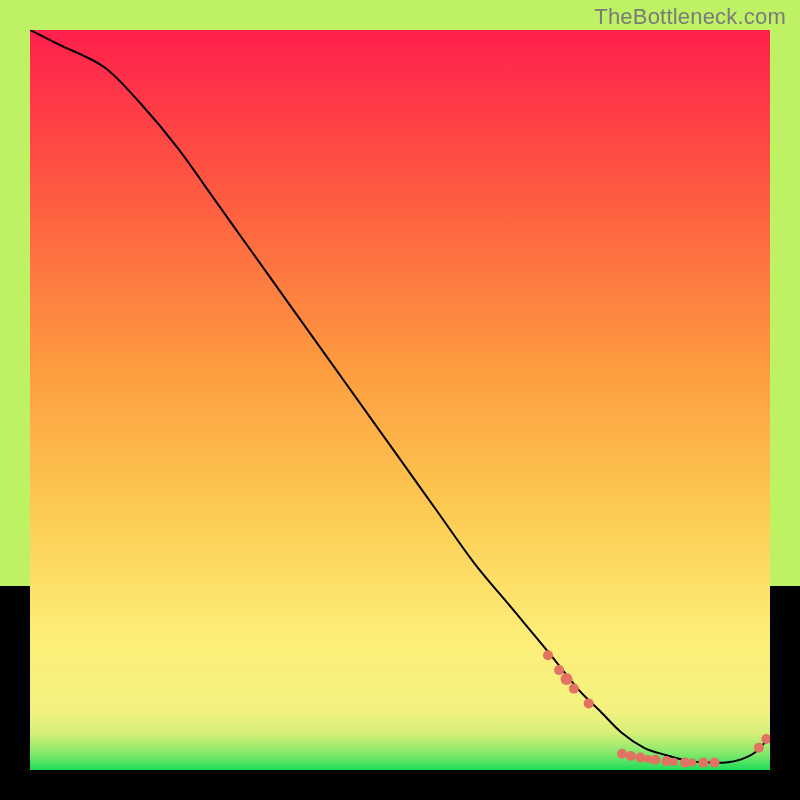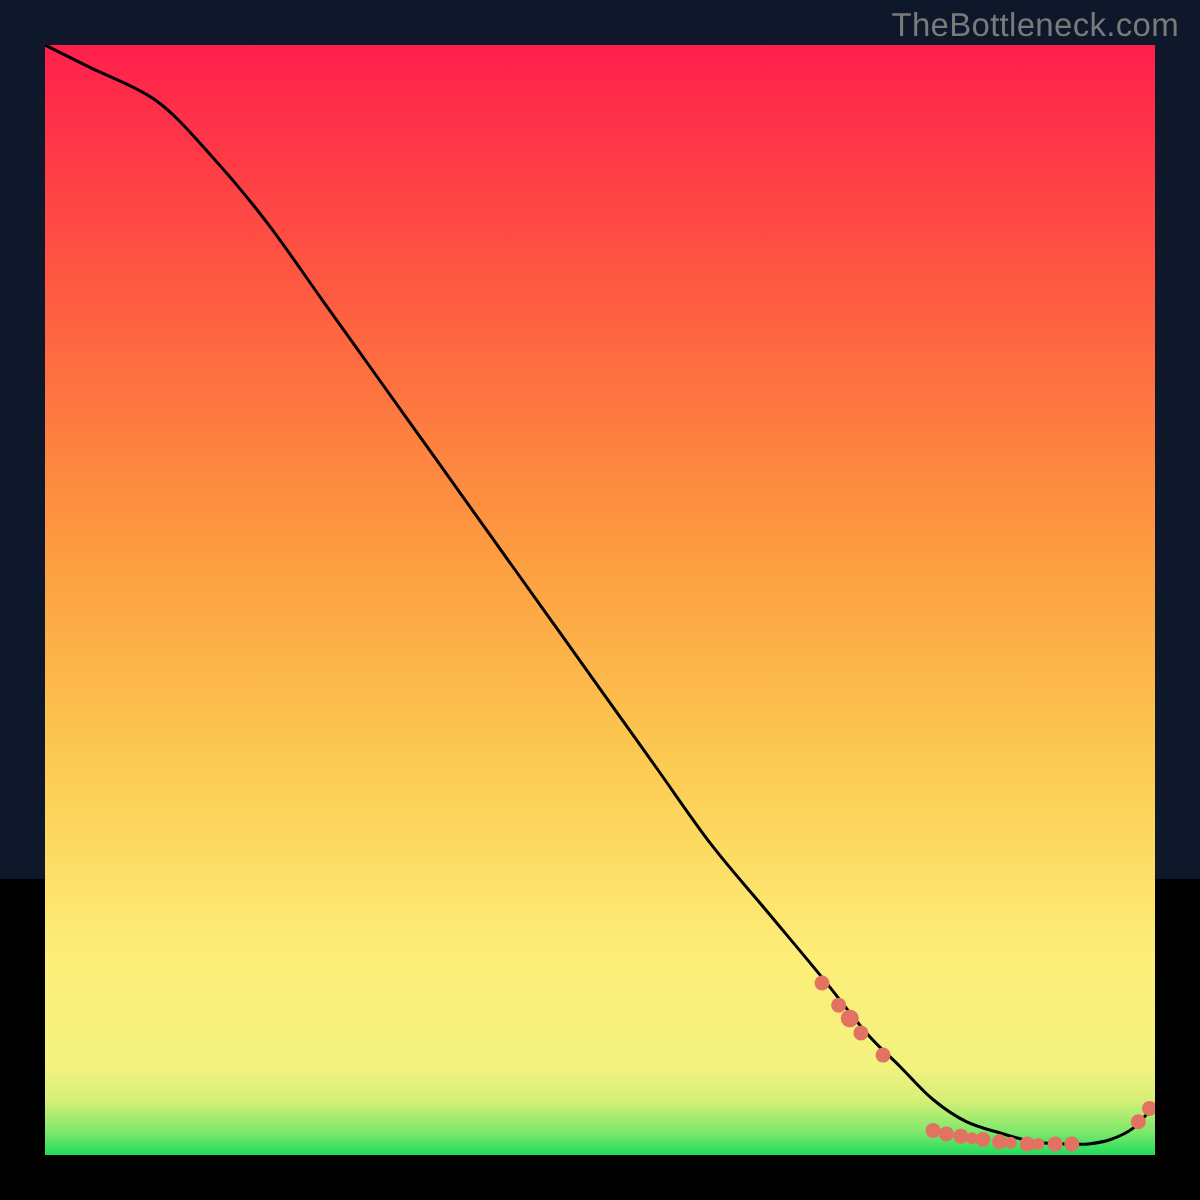--- a/index.html
+++ b/index.html
@@ -8,21 +8,21 @@
     width: 800px;
     height: 800px;
     background: #000;
     font-family: Arial, Helvetica, sans-serif;
     overflow: hidden;
   }
   .frame {
     position: relative;
     width: 800px;
     height: 586px;
-    background: #0f172a;
+    background: #bef264;
   }
   .watermark {
     position: absolute;
     top: 4px;
     right: 14px;
     color: #7a7a7a;
     font-size: 22px;
     font-weight: 500;
     letter-spacing: 0.2px;
   }

